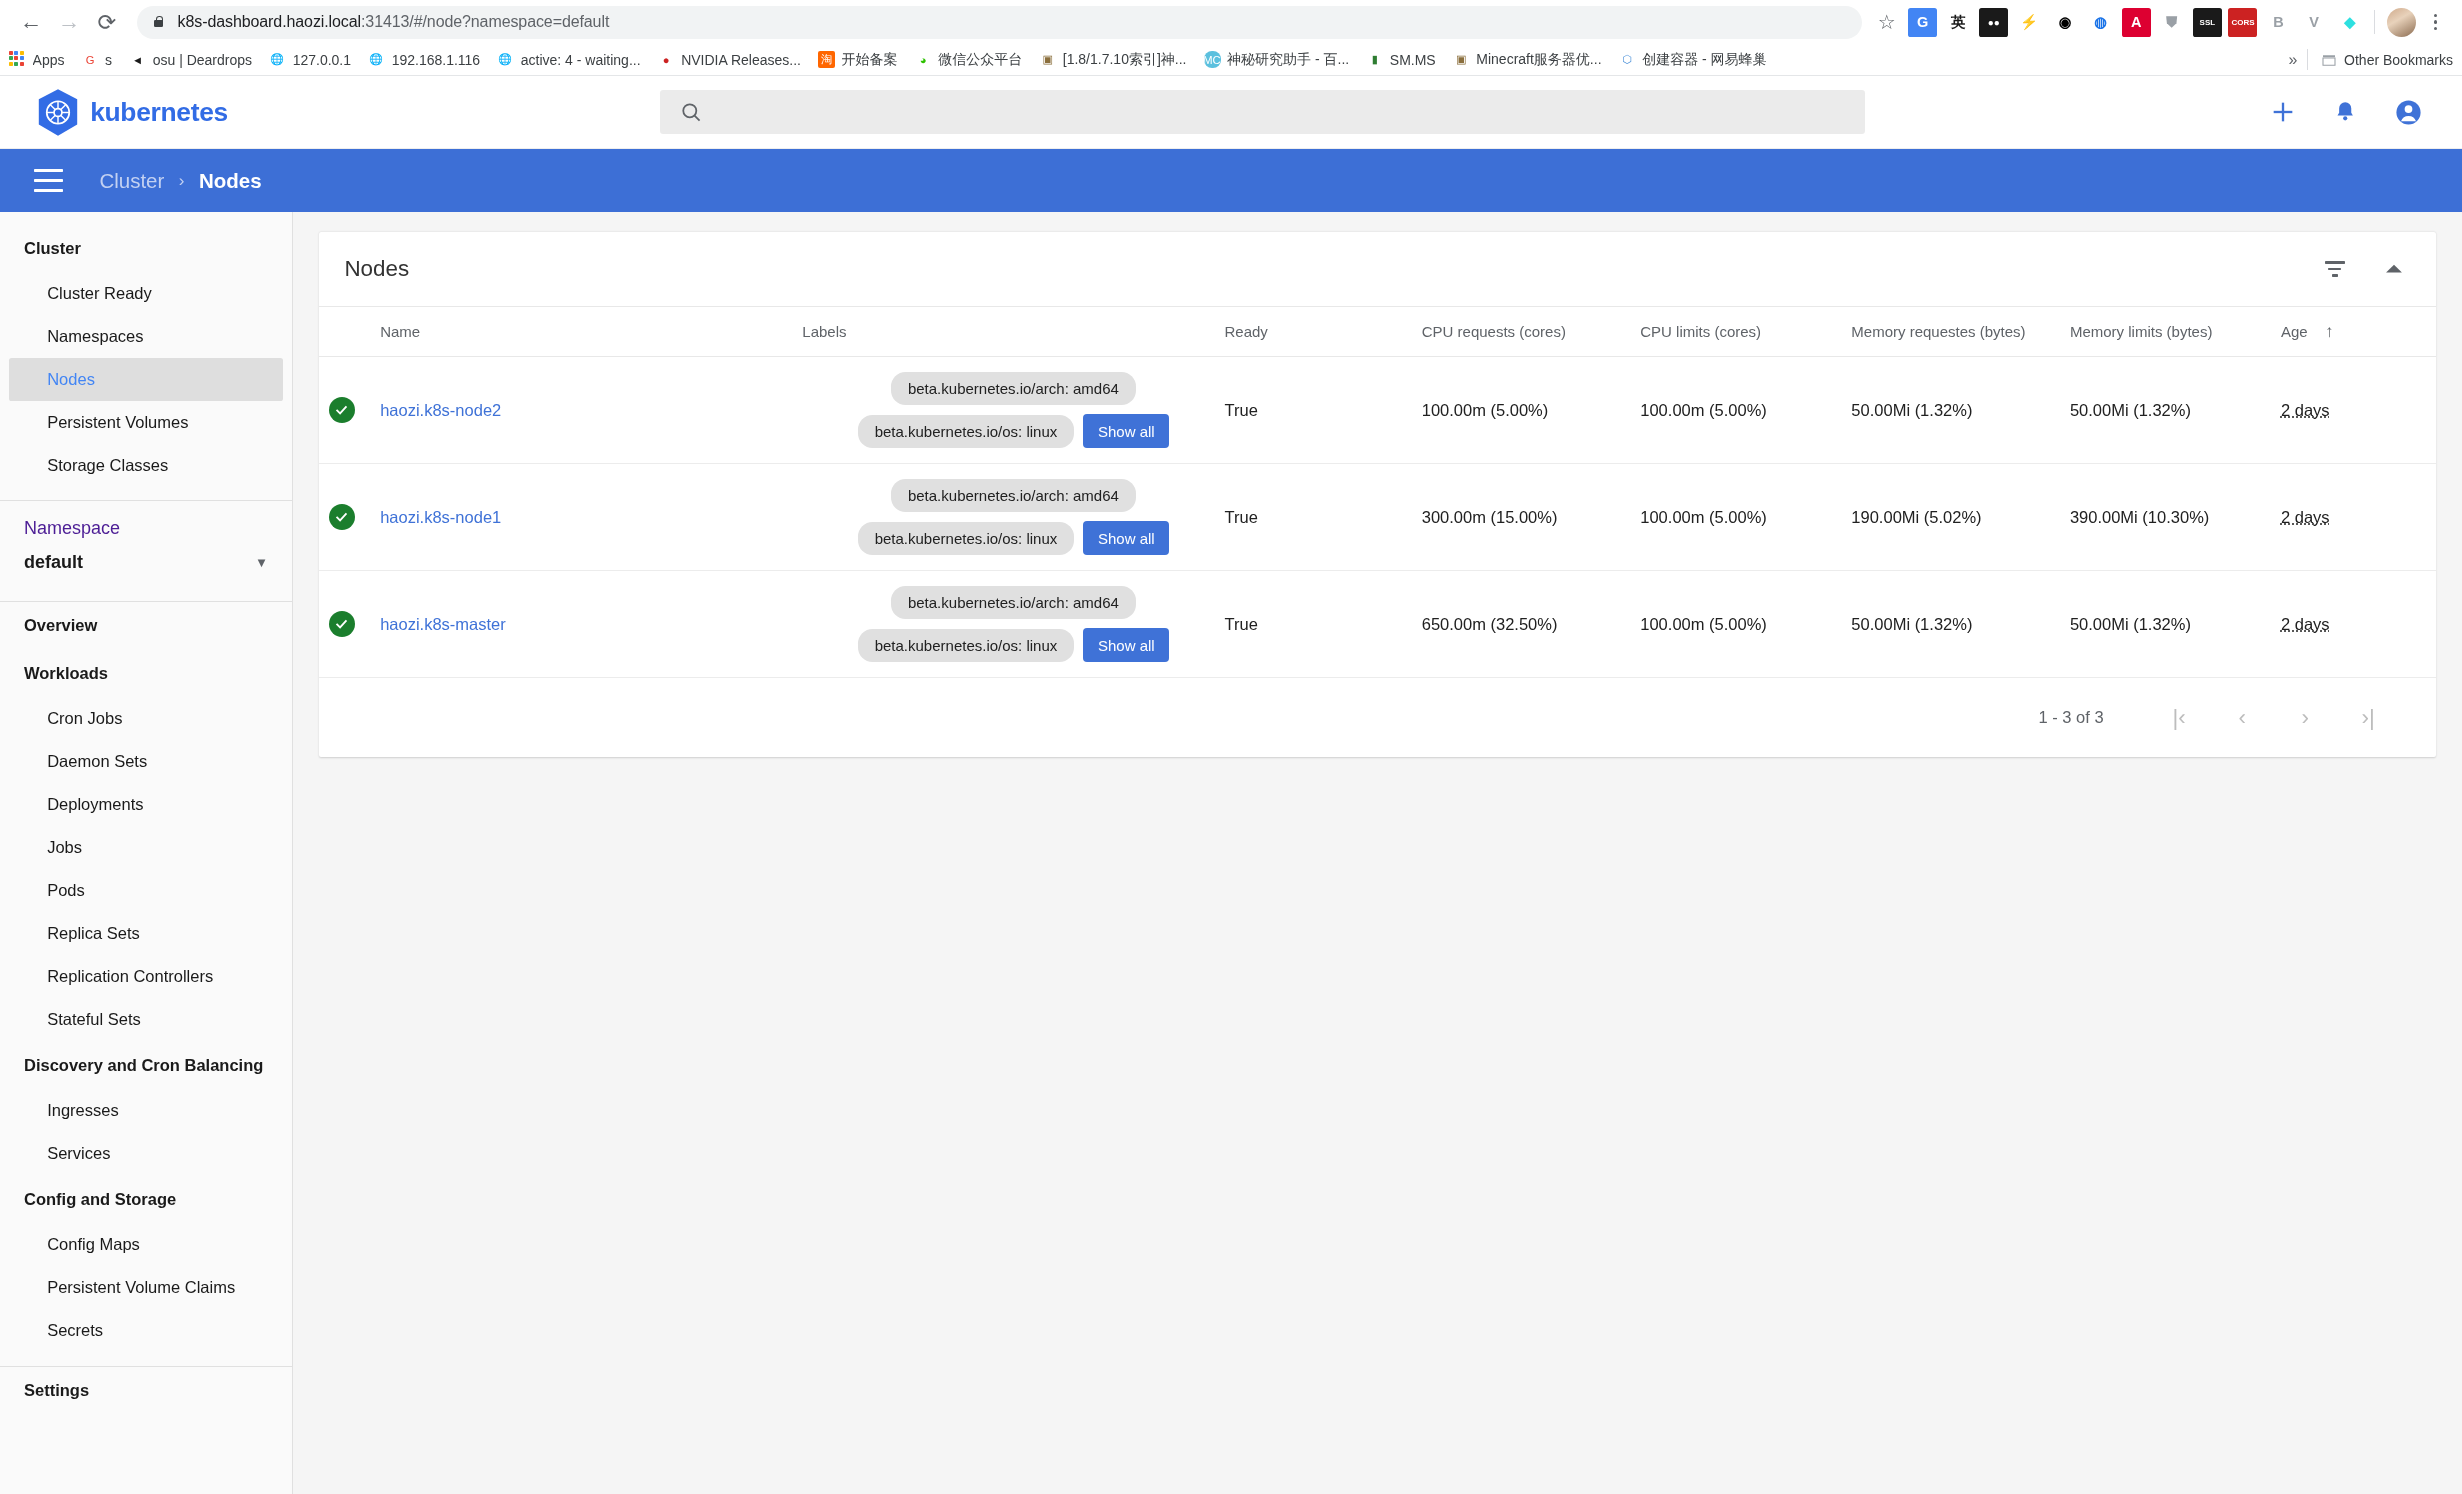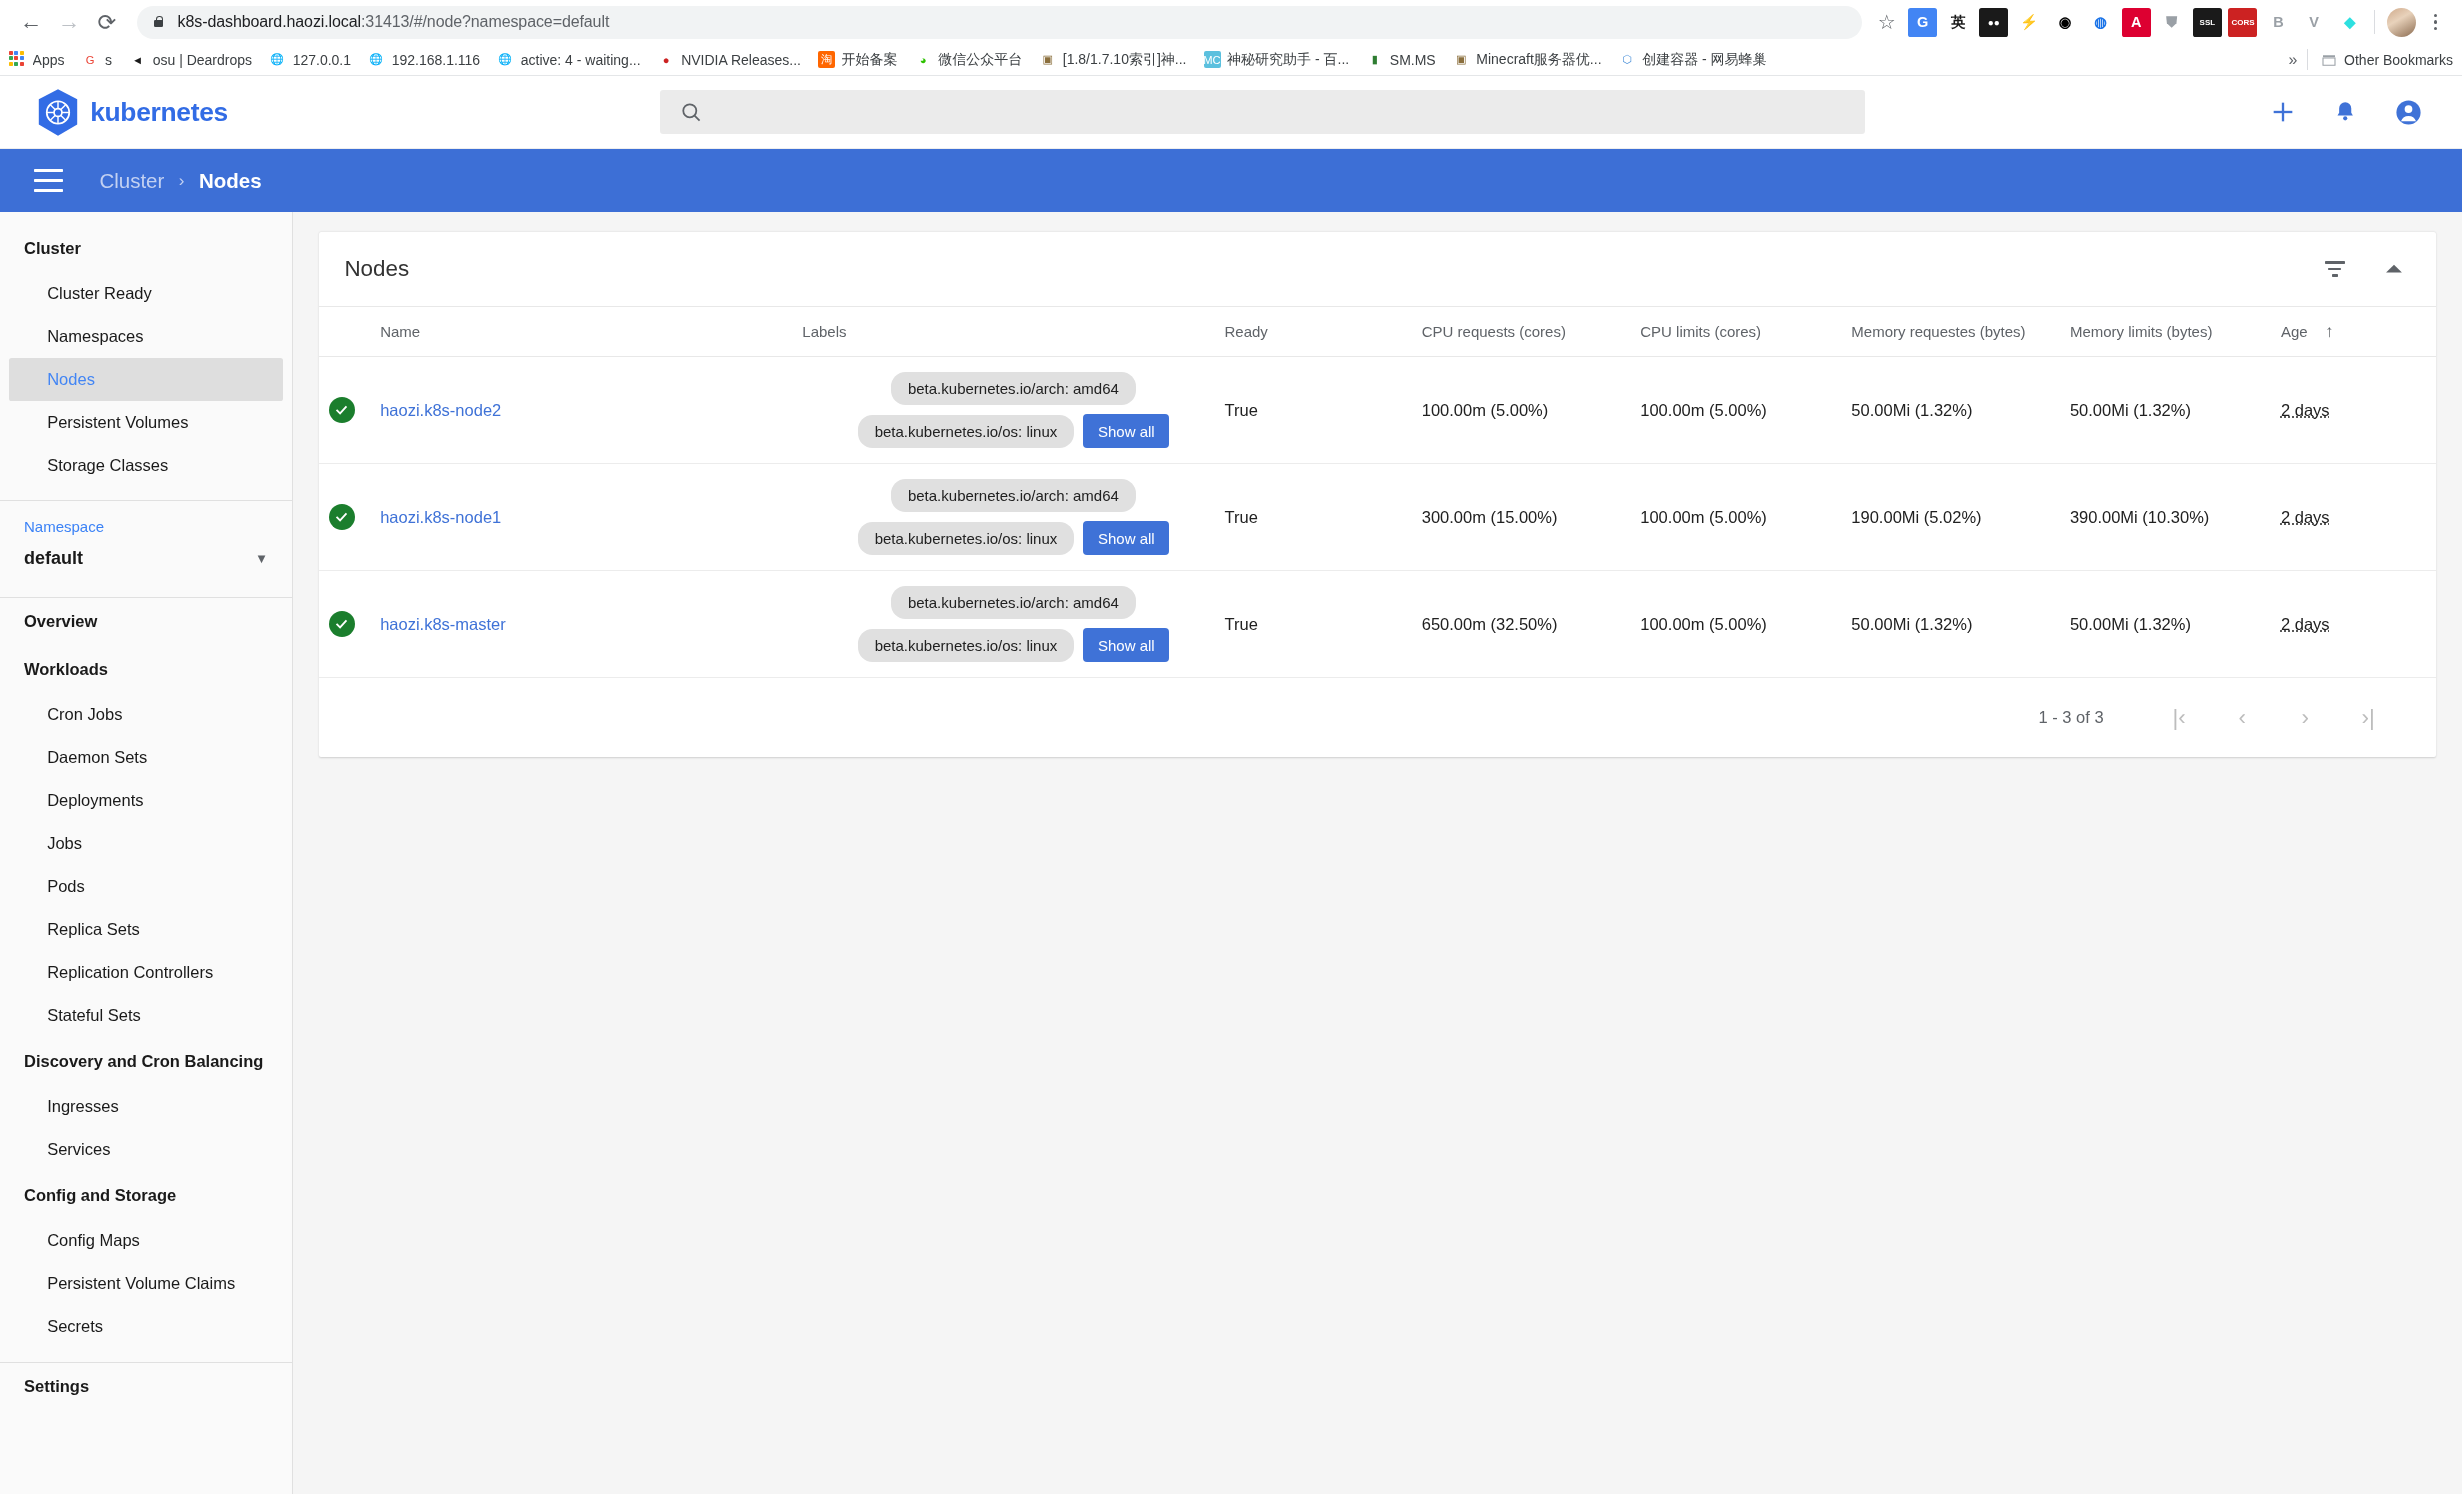--- a/index.html
+++ b/index.html
@@ -199,21 +199,21 @@
     padding: 14.5px 0 14.5px 24px;
   }
   .nav-item {
     font-size: 16.5px; color: #1a1a1a;
     padding: 12px 0 12px 38px;
     border-radius: 2.6px;
     margin: 0 9.2px 0 9.2px;
   }
   .nav-item.active { background: #dedede; color: #4285f4; }
   .nav-divider { height: 0.7px; background: #e0e0e0; margin: 13.2px 0 0 0; }
-  .ns-label { font-size: 15px; color: #3b82f6; padding: 17px 0 6.6px 24px; }
+  .ns-label { font-size: 18px; color: #4c1d95; padding: 17px 0 6.6px 24px; }
   .ns-select {
     display: flex; align-items: center;
     font-size: 18px; font-weight: bold; color: #1a1a1a;
     padding: 6.6px 24px 14.5px 24px;
   }
   .ns-caret { margin-left: auto; color: #5f6368; font-size: 13.2px; }
 
   .content-area { flex: 1 1 auto; padding: 20px 26.4px 0 26.4px; }
 
   .card {
@@ -393,21 +393,21 @@
       </span>
       <span class="bm">
         <span class="bm-ico" style="background: transparent; color: rgb(45, 193, 0);">◕</span>
         <span class="bm-label">微信公众平台</span>
       </span>
       <span class="bm">
         <span class="bm-ico" style="background: transparent; color: rgb(139, 111, 61);">▣</span>
         <span class="bm-label">[1.8/1.7.10索引]神...</span>
       </span>
       <span class="bm">
-        <span class="bm-ico" style="background: rgb(91, 192, 222); color: rgb(255, 255, 255);">MC</span>
+        <span class="bm-ico" style="background: rgb(91, 192, 222); color: rgb(255, 255, 255); border-radius: 8px;">MC</span>
         <span class="bm-label">神秘研究助手 - 百...</span>
       </span>
       <span class="bm">
         <span class="bm-ico" style="background: transparent; color: rgb(46, 125, 50);">▮</span>
         <span class="bm-label">SM.MS</span>
       </span>
       <span class="bm">
         <span class="bm-ico" style="background: transparent; color: rgb(139, 111, 61);">▣</span>
         <span class="bm-label">Minecraft服务器优...</span>
       </span>

